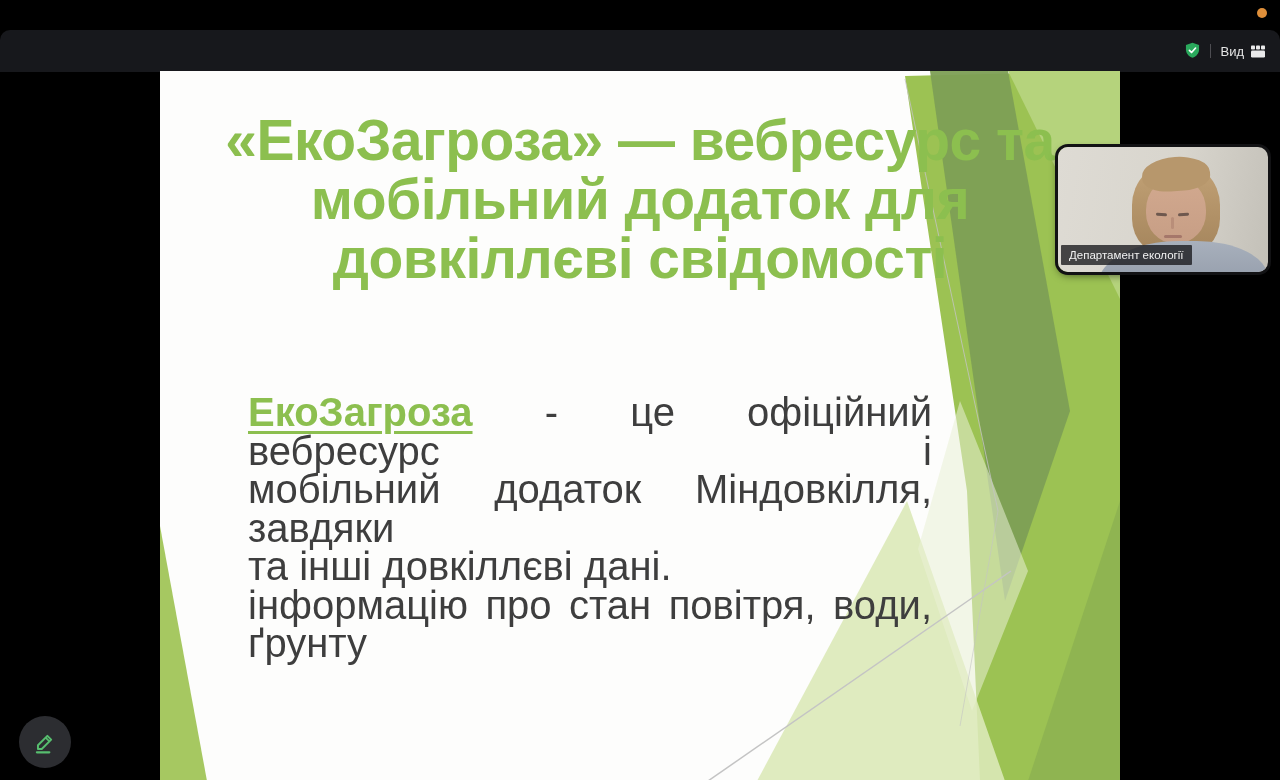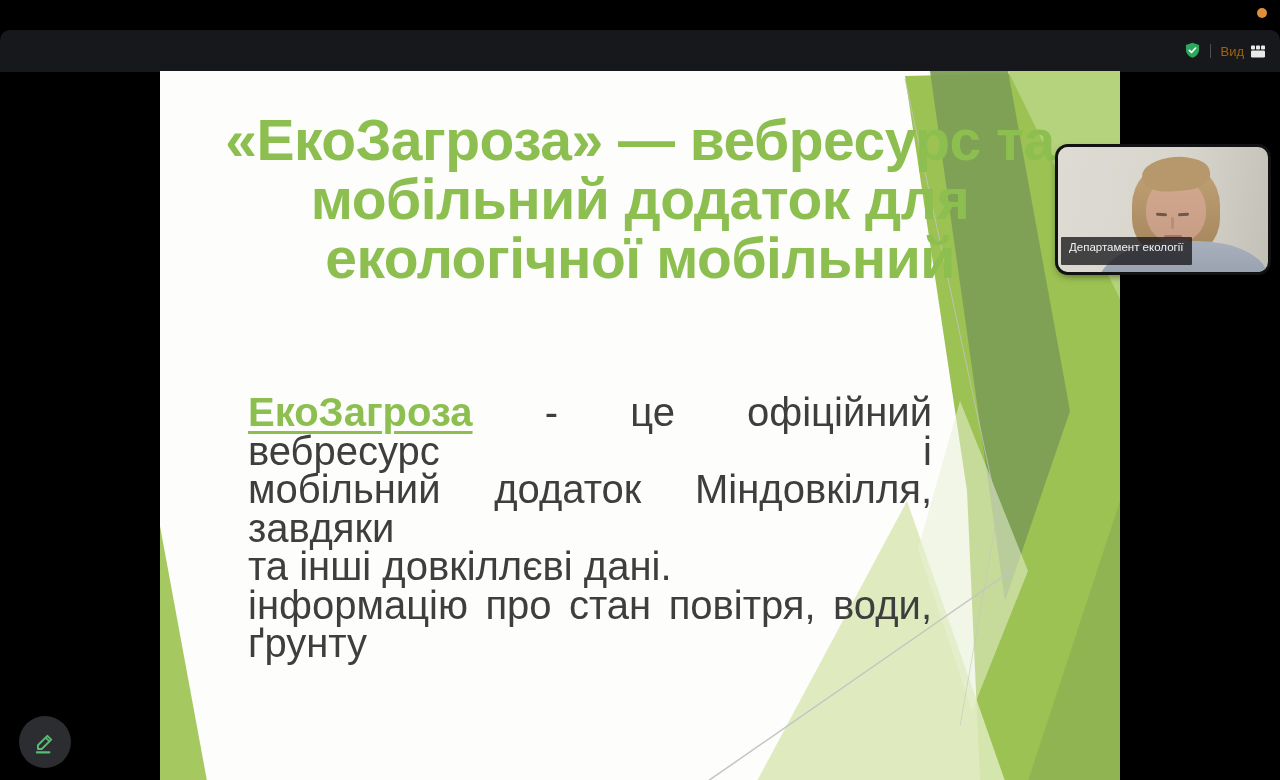--- a/index.html
+++ b/index.html
@@ -16,21 +16,21 @@
     position:absolute; left:0; top:30px; width:1280px; height:42px;
     background:#17181c;
     border-radius:10px 10px 0 0;
     display:flex; align-items:center; justify-content:flex-end;
     padding-right:14px;
   }
   .toolbar-right { display:flex; align-items:center; gap:9px; }
   .shield { width:17px; height:18px; display:block; }
   .toolbar-sep { width:1px; height:14px; background:#4d4d52; }
   .view-btn { display:flex; align-items:center; gap:6px; cursor:default; }
-  .view-label { color:#a16207; font-size:13px; line-height:1; }
+  .view-label { color:#e5e5e5; font-size:13px; line-height:1; }
   .grid-icon { width:16px; height:13px; display:block; }
   .rec-dot {
     position:absolute; left:1257px; top:8px; width:10px; height:10px;
     border-radius:50%; background:#df8f3a;
   }
 
   
   .slide {
     position:absolute; left:160px; top:71px; width:960px; height:709px;
     background:#fdfdfc; overflow:hidden;
@@ -81,21 +81,21 @@
   .nose { position:absolute; left:113px; top:70px; width:3px; height:12px; background:#b98e79; border-radius:2px; }
   .mouth { position:absolute; left:106px; top:88px; width:18px; height:3px; background:#a5776a; border-radius:2px; }
   .sweater {
     position:absolute; left:40px; top:94px; width:170px; height:46px;
     background:linear-gradient(180deg,#a8b0bc 0%,#939caa 100%);
     border-radius:48% 42% 0 0 / 95% 80% 0 0;
   }
   .name-tag {
     position:absolute; left:3px; bottom:7px;
     background:rgba(24,24,28,.78); color:#f2f2f2;
-    font-size:11.5px; line-height:1; padding:5px 9px 12px 8px;
+    font-size:11.5px; line-height:1; padding:5px 9px 4px 8px;
     border-radius:1px; white-space:nowrap;
   }
 
   
   .annotate-btn {
     position:absolute; left:19px; top:716px; width:52px; height:52px;
     border-radius:50%; background:#2c2d31; border:none;
     display:flex; align-items:center; justify-content:center; cursor:pointer;
   }
   .pencil { width:26px; height:26px; display:block; }
@@ -138,21 +138,21 @@
     <line x1="745" y1="8" x2="838" y2="440" stroke-width="1" opacity="0.8" stroke="#c4c4c4"></line>
     <line x1="851" y1="500" x2="548" y2="710" stroke-width="1.5" stroke="#c4c4c4"></line>
     <line x1="838" y1="440" x2="800" y2="655" stroke-width="1" opacity="0.6" stroke="#c4c4c4"></line>
 
     <polygon points="0,455 47,710 0,710" fill="#a6c861"></polygon>
   </svg>
 
   <div class="slide-title">
     <div>«ЕкоЗагроза» — вебресурс та</div>
     <div>мобільний додаток для</div>
-    <div>екологічної мобільний</div>
+    <div>довкіллєві свідомості</div>
   </div>
 
   <div class="slide-body">
     <div class="bline just">
       <span class="body-link">ЕкоЗагроза</span>
       <span>- це офіційний вебресурс і</span>
     </div>
     <div class="bline just">мобільний додаток Міндовкілля, завдяки</div>
     <div class="bline">та інші довкіллєві дані.</div>
     <div class="bline just">інформацію про стан повітря, води, ґрунту</div>

